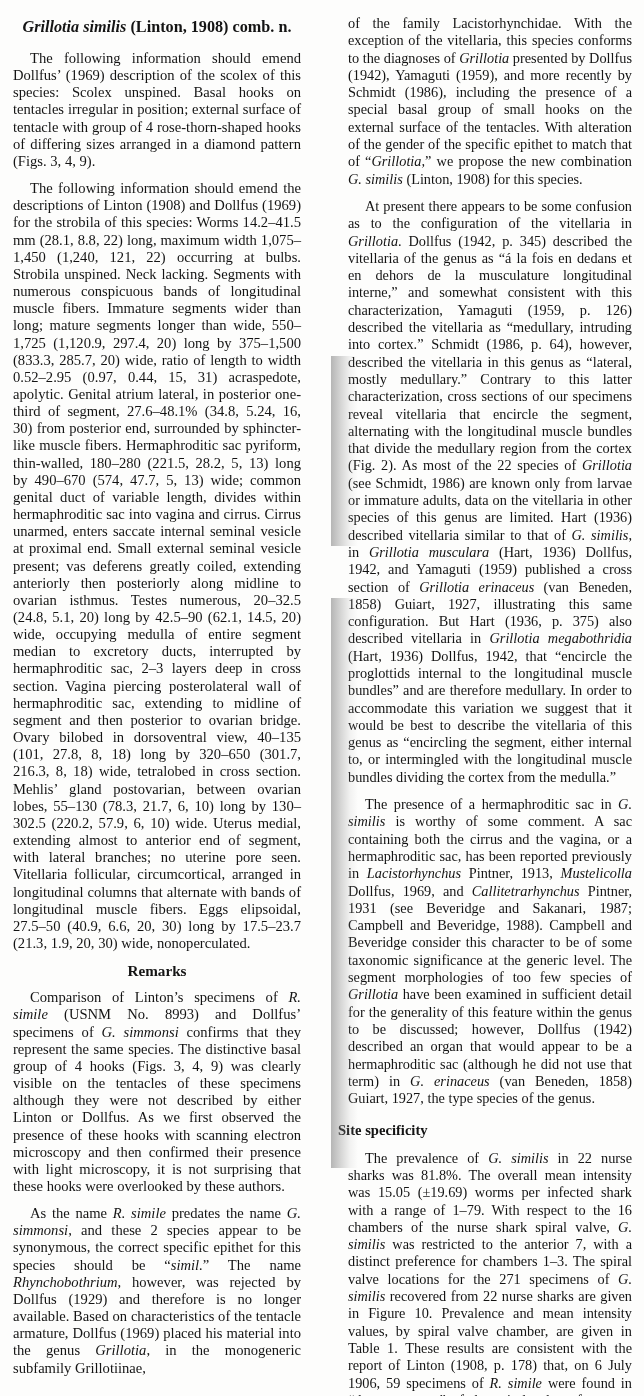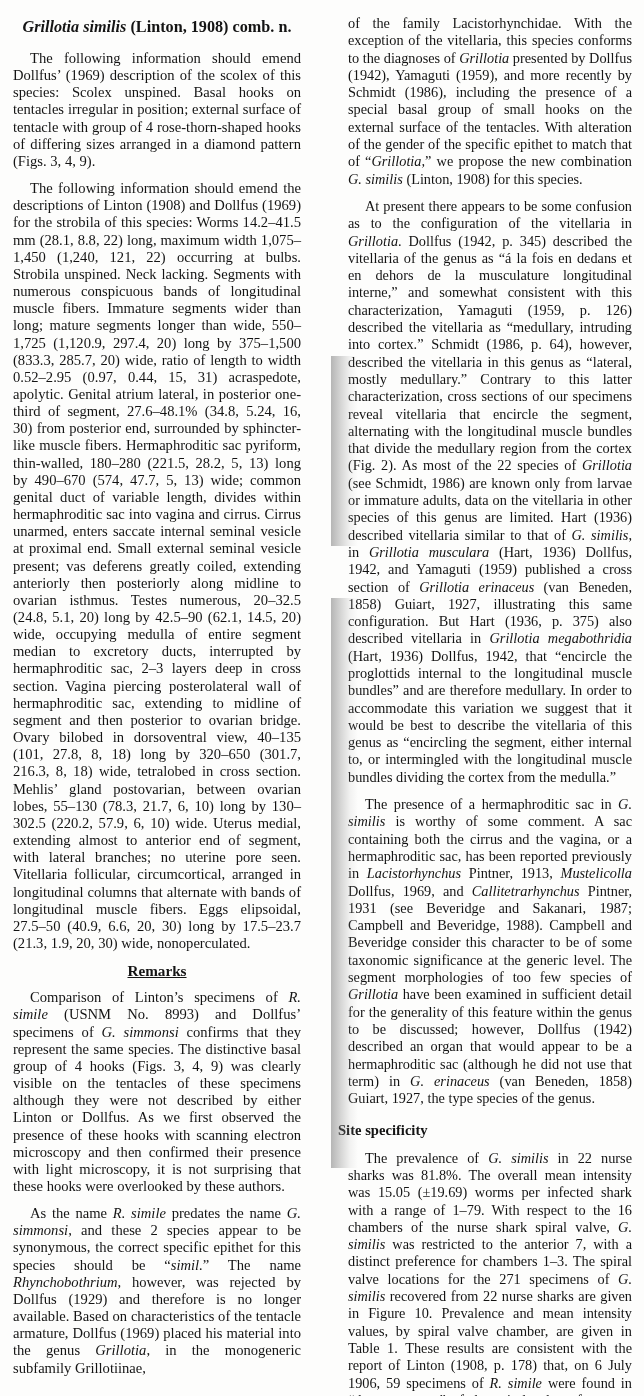--- a/index.html
+++ b/index.html
@@ -27,21 +27,20 @@
     font-weight: bold;
     font-size: 16.2px;
     line-height: 26px;
     margin: 0 0 7px 0;
   }
   .head-center {
     text-align: center;
     font-weight: bold;
     font-size: 15.2px;
     margin: 6px 0 4px 0;
-    text-decoration: underline;
   }
   .head-left {
     text-align: left;
     font-weight: bold;
     font-size: 14.6px;
     margin: 15px 0 5px 0;
   }
   .gutter-shadow {
     position: absolute;
     pointer-events: none;

